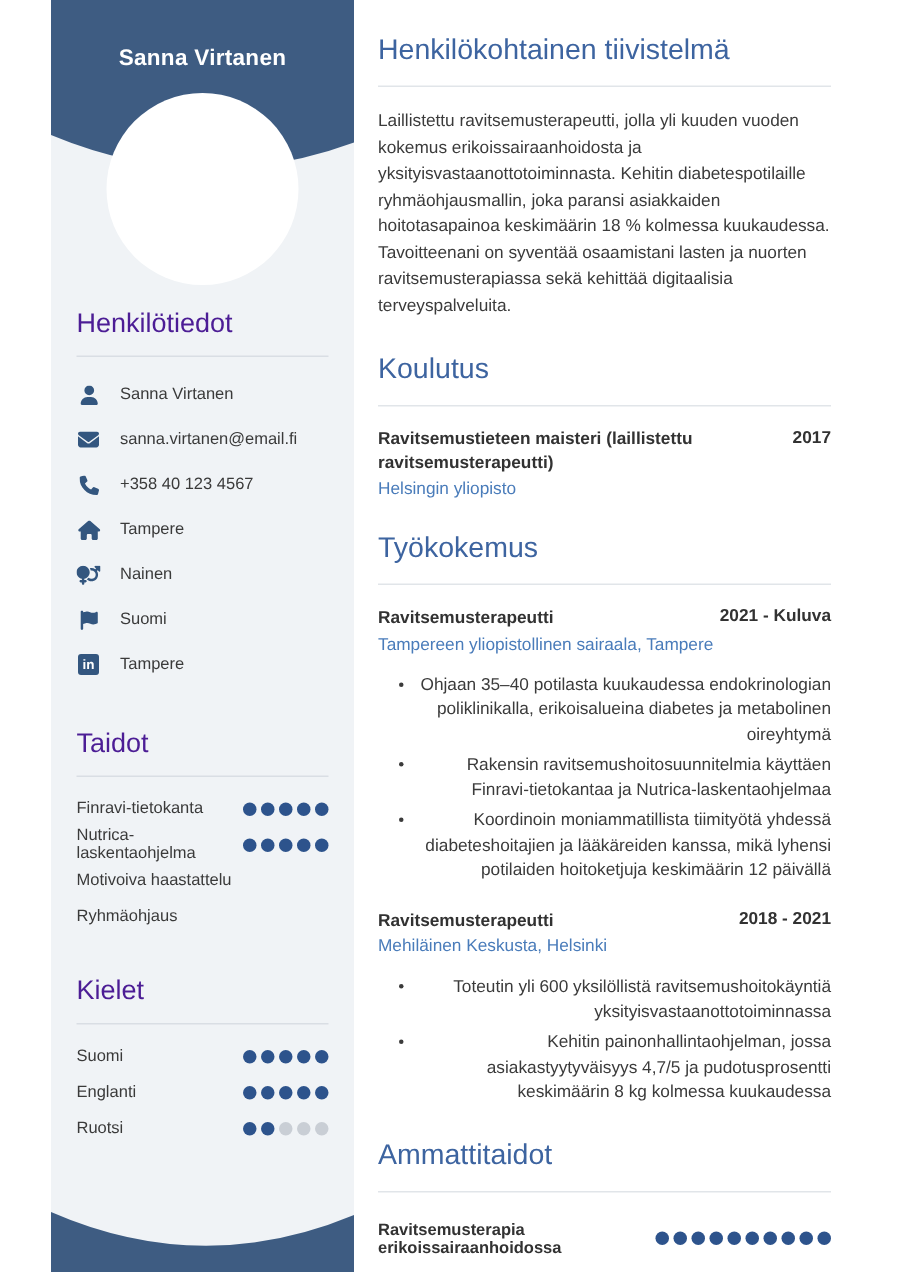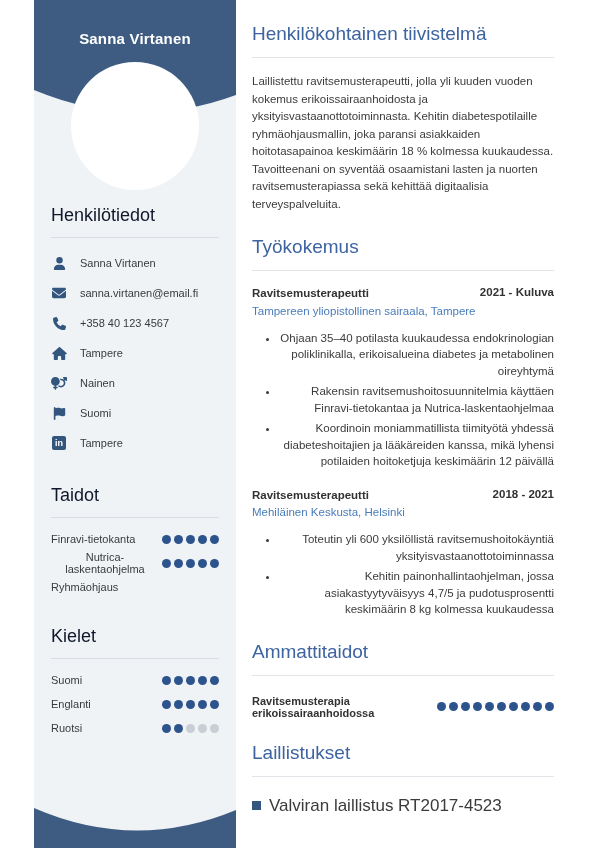--- a/index.html
+++ b/index.html
@@ -10,30 +10,30 @@
   
   .sidebar { width:202px; min-width:202px; background:#f0f3f6; position:relative; }
   .header-shape, .footer-shape { position:absolute; left:0; display:block; }
   .header-shape { top:0; }
   .footer-shape { bottom:0; }
   .name { position:absolute; top:30px; left:0; width:100%; text-align:center;
           color:#ffffff; font-weight:bold; font-size:15px; letter-spacing:.2px; z-index:3; }
   .photo { position:absolute; top:62px; left:37px; width:128px; height:128px;
            background:#ffffff; border-radius:50%; z-index:2; }
   .side-content { position:relative; z-index:1; padding:205px 17px 0 17px; }
-  .side-h { font-size:18px; font-weight:400; color:#0f172a; padding-bottom:11px;
+  .side-h { font-size:18px; font-weight:400; color:#4c1d95; padding-bottom:11px;
             border-bottom:1px solid #d9dee4; }
   .contact-list { margin-top:10px; }
   .contact-item { display:flex; align-items:center; height:30px; }
   .cicon { width:16px; min-width:16px; display:flex; justify-content:center; margin-right:13px; }
   .cicon svg { fill:#33567f; }
   .clabel { font-size:11px; color:#3a3a3a; }
   .side-section { margin-top:27px; }
   .rate-list { margin-top:9px; }
-  .rate-row { display:flex; align-items:center; justify-content:space-between; height:24px;text-align:center; }
+  .rate-row { display:flex; align-items:center; justify-content:space-between; height:24px; }
   .rlabel { font-size:11px; color:#3a3a3a; }
   .dots { display:flex; }
   .dot { width:9px; height:9px; border-radius:50%; margin-left:3px; background:#c9ced5; }
   .dot.filled { background:#2d538c; }
 
   
   .main { flex:1; padding:23px 12px 0 16px; background:#fff; }
   .main-h { font-size:19px; font-weight:400; color:#3d64a0; padding-bottom:12px;
             border-bottom:1px solid #e1e5e9; }
   .summary-text { margin-top:15px; font-size:11.5px; line-height:17.5px; color:#3b3b3b; }
@@ -142,20 +142,24 @@
             <span class="rlabel">Nutrica-laskentaohjelma</span>
             <span class="dots">
                 <span class="dot filled"></span>
                 <span class="dot filled"></span>
                 <span class="dot filled"></span>
                 <span class="dot filled"></span>
                 <span class="dot filled"></span>
               </span>
           </div>
           <div class="rate-row">
+            <span class="rlabel">Motivoiva haastattelu</span>
+            <span class="dots"></span>
+          </div>
+          <div class="rate-row">
             <span class="rlabel">Ryhmäohjaus</span>
             <span class="dots"></span>
           </div>
         </div>
       </div>
 
       <div class="side-section">
         <div class="side-h">Kielet</div>
         <div class="rate-list">
           <div class="rate-row">
@@ -198,20 +202,30 @@
     </svg>
   </aside>
 
   <main class="main">
 
     <section>
       <h2 class="main-h">Henkilökohtainen tiivistelmä</h2>
       <p class="summary-text">Laillistettu ravitsemusterapeutti, jolla yli kuuden vuoden kokemus erikoissairaanhoidosta ja yksityisvastaanottotoiminnasta. Kehitin diabetespotilaille ryhmäohjausmallin, joka paransi asiakkaiden hoitotasapainoa keskimäärin 18 % kolmessa kuukaudessa. Tavoitteenani on syventää osaamistani lasten ja nuorten ravitsemusterapiassa sekä kehittää digitaalisia terveyspalveluita.</p>
     </section>
 
+    <section class="section">
+      <h2 class="main-h">Koulutus</h2>
+      <div class="entry">
+        <div class="entry-head">
+          <span class="entry-title">Ravitsemustieteen maisteri (laillistettu ravitsemusterapeutti)</span>
+          <span class="entry-period">2017</span>
+        </div>
+        <div class="entry-sub">Helsingin yliopisto</div>
+      </div>
+    </section>
 
     <section class="section">
       <h2 class="main-h">Työkokemus</h2>
 
       <div class="entry">
         <div class="entry-head">
           <span class="entry-title">Ravitsemusterapeutti</span>
           <span class="entry-period">2021 - Kuluva</span>
         </div>
         <div class="entry-sub">Tampereen yliopistollinen sairaala, Tampere</div>

